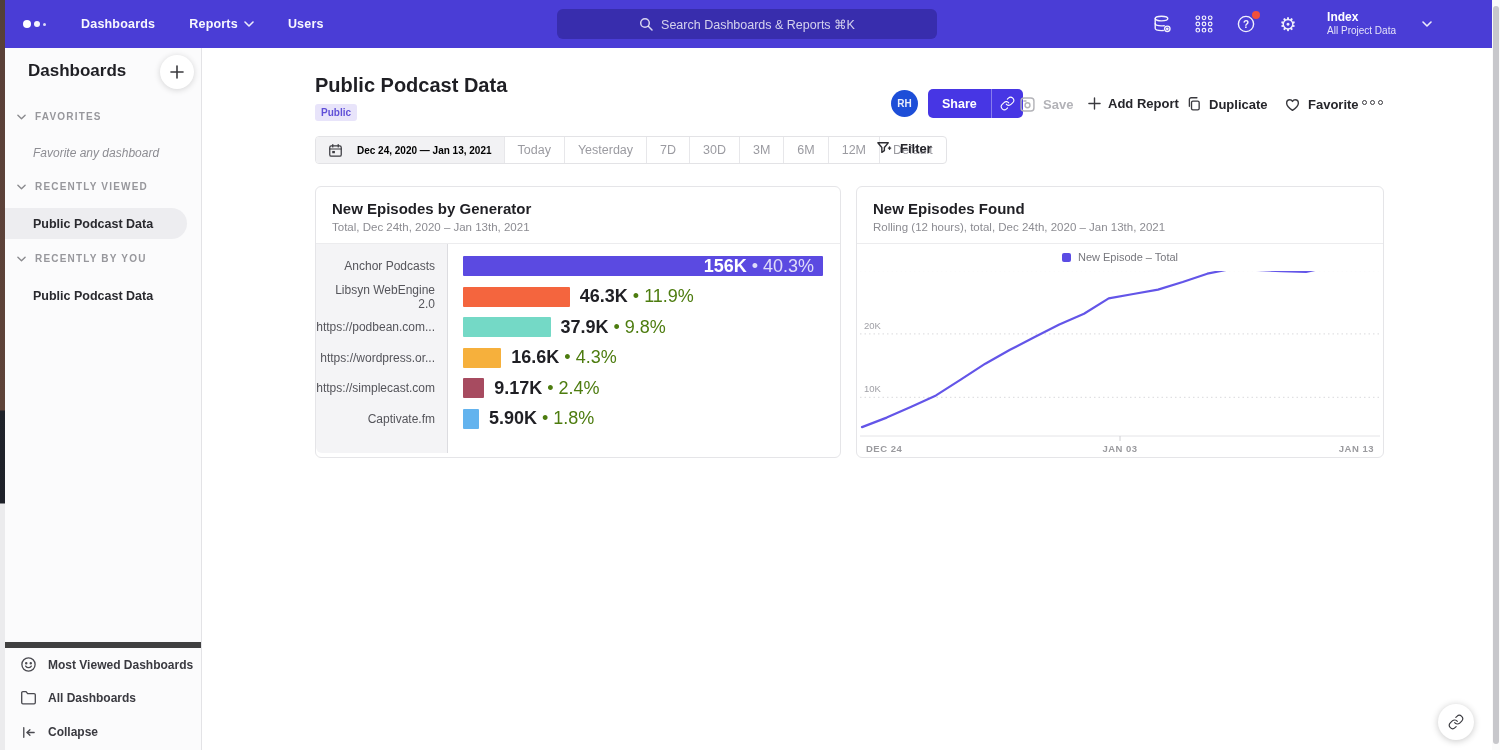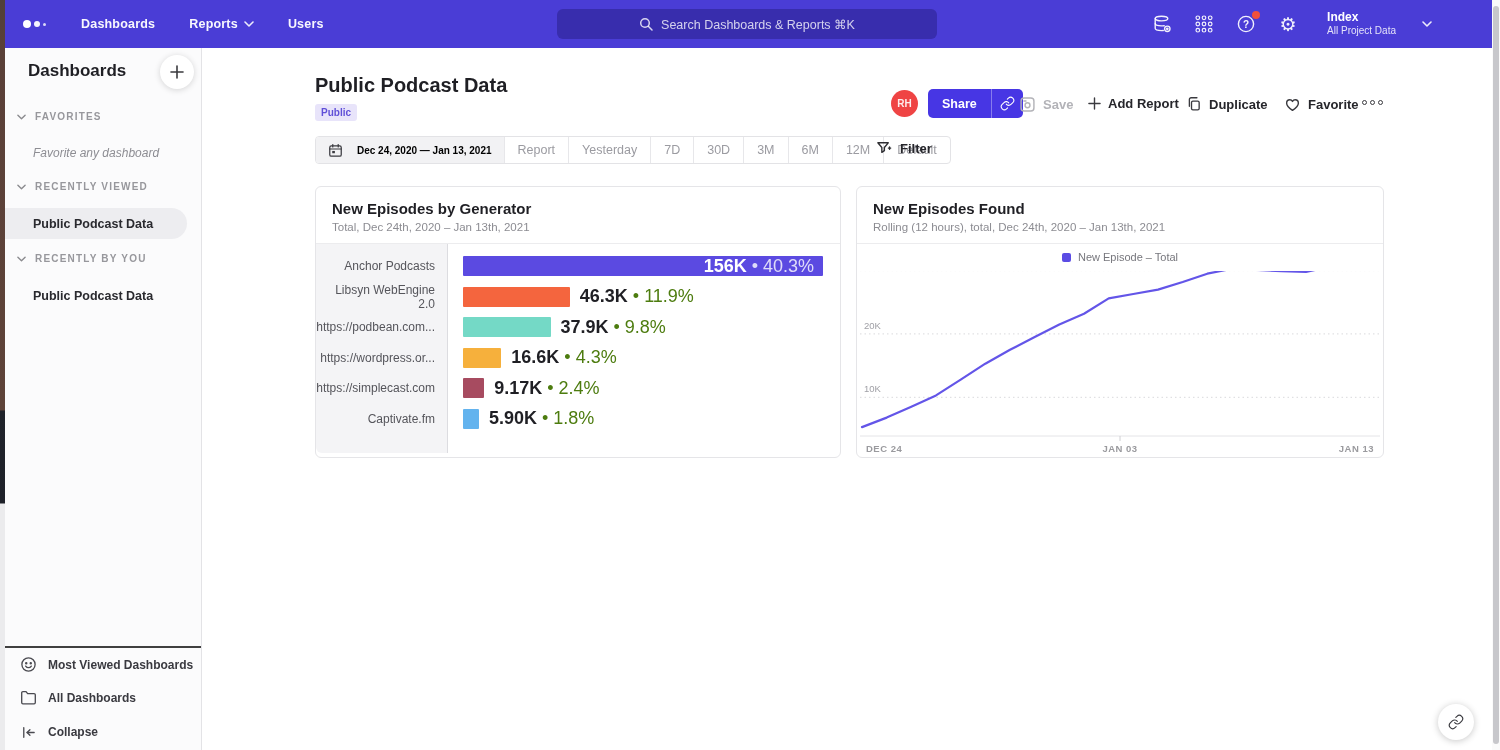--- a/index.html
+++ b/index.html
@@ -41,30 +41,30 @@
   .sb-add { position:absolute; left:155px; top:7px; width:34px; height:34px; border-radius:50%; background:#fff;
     box-shadow:0 1px 6px rgba(0,0,0,.16); display:flex; align-items:center; justify-content:center; cursor:pointer; }
   .sb-add svg { stroke:#3a3a3e; stroke-width:1.6; stroke-linecap:round; }
   .sb-sec { position:absolute; left:0; width:100%; display:flex; align-items:center; gap:9px; color:#97979c; cursor:pointer; }
   .sb-sec .chev-g { width:9px; height:6px; stroke:#8a8a8e; fill:none; stroke-width:1.5; stroke-linecap:round; stroke-linejoin:round; margin-left:12px; }
   .sb-sec span { font-size:10px; font-weight:700; letter-spacing:1.2px; }
   .sb-empty { position:absolute; left:28px; font-size:12px; font-style:italic; color:#8d8d93; }
   .sb-item { position:absolute; left:0; width:182px; height:31px; display:flex; align-items:center; cursor:pointer; }
   .sb-item span { margin-left:28px; font-size:12.5px; font-weight:700; color:#2a2a2f; }
   .sb-item.active { background:#ededf0; border-radius:0 16px 16px 0; }
-  .sb-footer { position:absolute; left:0; bottom:0; width:196px; border-top:2px solid #404040; background:#fbfbfc; }
+  .sb-footer { position:absolute; left:0; bottom:0; width:196px; border-top:6px solid #404040; background:#fbfbfc; }
   .sbf-row { display:flex; align-items:center; gap:11px; height:33px; padding-left:15px; cursor:pointer; }
   .sbf-row svg { stroke:#4a4a50; fill:none; stroke-width:1.4; stroke-linecap:round; stroke-linejoin:round; }
   .sbf-row span { font-size:12px; font-weight:700; color:#3a3a40; }
 
   
   .page-title { position:absolute; left:315px; top:74px; font-size:20px; font-weight:700; color:#1f1f24; }
   .page-badge { position:absolute; left:315px; top:104px; background:#e8e4fa; color:#6050d8; font-size:10px; font-weight:700;
     padding:3px 6px; border-radius:3px; }
-  .avatar { position:absolute; left:891px; top:90px; width:27px; height:27px; border-radius:50%; background:#ef4444;
+  .avatar { position:absolute; left:891px; top:90px; width:27px; height:27px; border-radius:50%; background:#1d4ed8;
     display:flex; align-items:center; justify-content:center; color:rgba(255,255,255,.9); font-size:10px; font-weight:700; cursor:pointer; }
   .share-group { position:absolute; left:928px; top:89px; height:29px; display:flex; border-radius:5px; overflow:hidden; cursor:pointer; }
   .share-main { background:#4736e4; color:#fff; font-size:12.5px; font-weight:700; display:flex; align-items:center; padding:0 14px; }
   .share-link { background:#4736e4; border-left:1px solid rgba(255,255,255,.35); width:32px; display:flex; align-items:center; justify-content:center; }
   .share-link svg { stroke:#fff; fill:none; stroke-width:1.7; stroke-linecap:round; stroke-linejoin:round; }
   .hbtn { position:absolute; top:96px; display:flex; align-items:center; gap:7px; cursor:pointer; }
   .hbtn svg { stroke:#3a3a3f; fill:none; stroke-width:1.5; stroke-linecap:round; stroke-linejoin:round; }
   .hbtn span { font-size:13px; font-weight:700; color:#26262b; }
   .hbtn.disabled svg { stroke:#b3b3b8; } .hbtn.disabled span { color:#b3b3b8; }
   .ellipsis { position:absolute; left:1362px; top:100px; display:flex; gap:3px; cursor:pointer; }
@@ -321,21 +321,21 @@
       <svg width="15" height="15" viewBox="0 0 17 17">
         <rect x="2" y="3.2" width="13" height="11.8" rx="1.8"></rect>
           <line x1="2" y1="6.8" x2="15" y2="6.8"></line>
         <line x1="5.4" y1="1.8" x2="5.4" y2="4.4"></line>
           <line x1="11.6" y1="1.8" x2="11.6" y2="4.4"></line>
         <rect x="4.8" y="9" width="3" height="2.6" fill="#3a3a3f" stroke="none"></rect>
       </svg>
       <span>Dec 24, 2020 — Jan 13, 2021</span>
     </div>
 
-  <div class="seg">Report</div>
+  <div class="seg">Today</div>
       <div class="seg">Yesterday</div>
       <div class="seg">7D</div>
       <div class="seg">30D</div>
       <div class="seg">3M</div>
       <div class="seg">6M</div>
       <div class="seg">12M</div>
       <div class="seg">Default</div>
     </div>
 
   <div class="filter">

